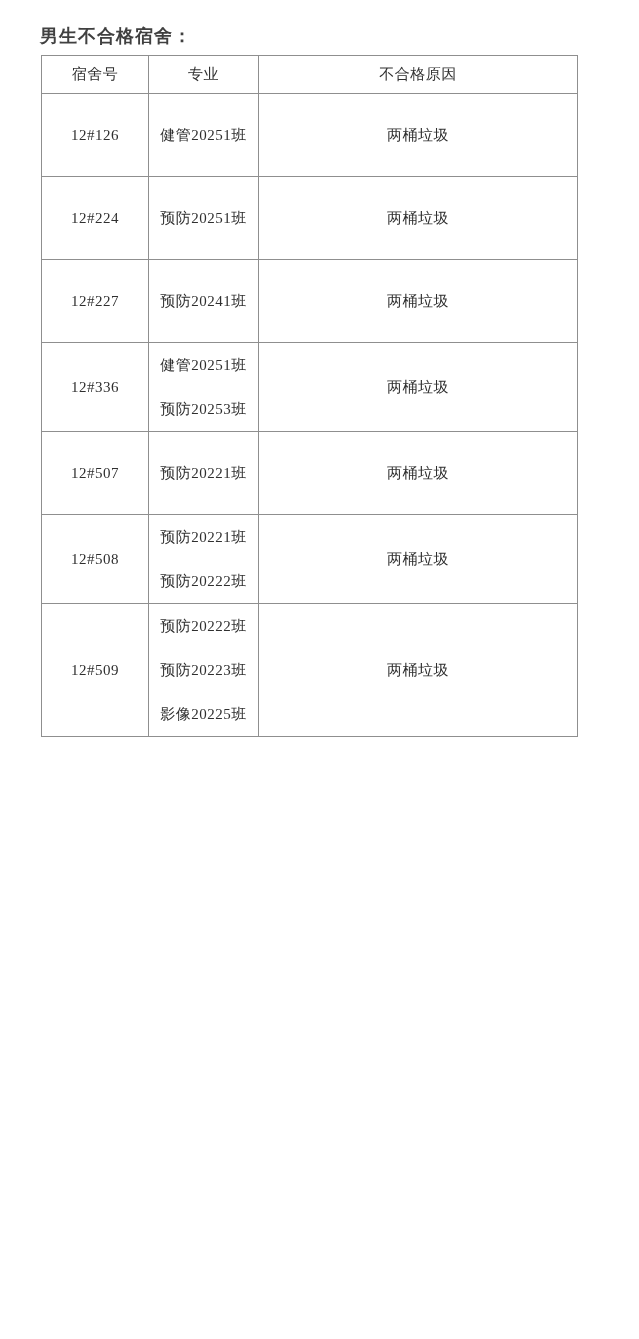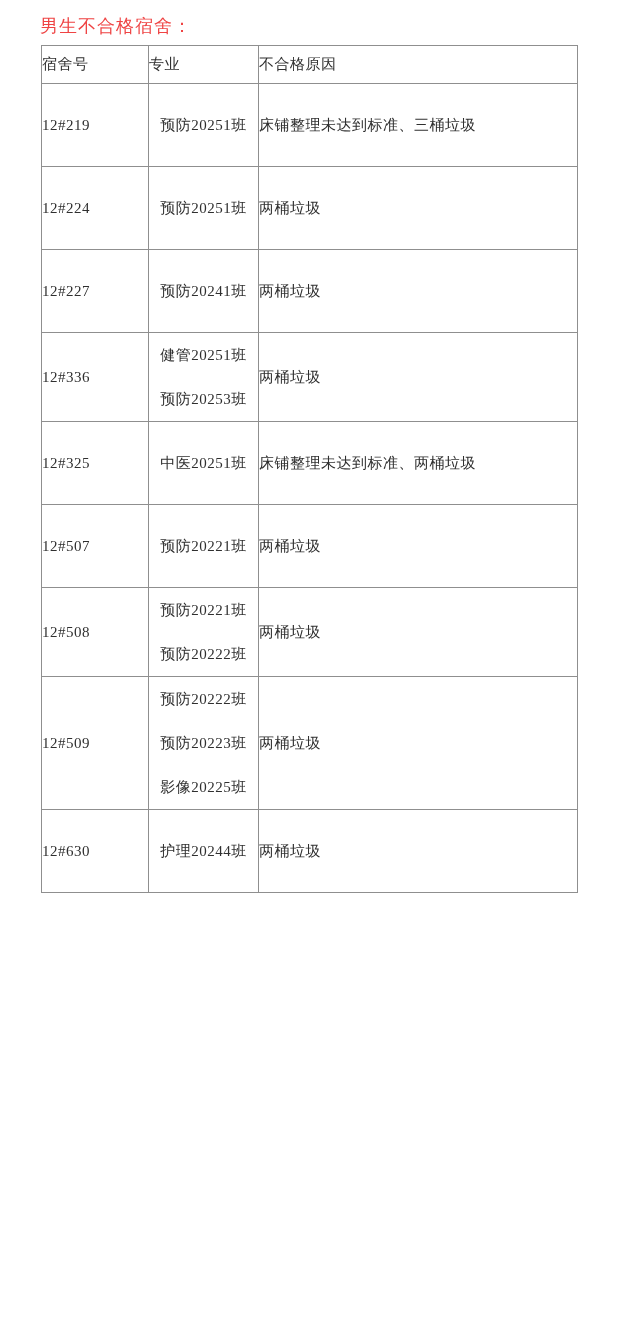--- a/index.html
+++ b/index.html
@@ -8,37 +8,37 @@
     background: #ffffff;
   }
   body {
     width: 639px;
     height: 1339px;
     overflow: hidden;
     font-family: "Liberation Serif", "DejaVu Serif", serif;
     color: #2f2f2f;
   }
   .doc-title {
-    margin: 14px 0 7px 40px;
+    margin: 24px 0 7px 40px;
     font-size: 18px;
-    font-weight: normal;
-    color: #ef4444;
+    font-weight: bold;
+    color: #404040;
     letter-spacing: 1px;
   }
   table.dorm-table {
     border-collapse: collapse;
     margin-left: 41px;
     width: 536px;
     table-layout: fixed;
     border: 1px solid #6e6e6e;
   }
   table.dorm-table th,
   table.dorm-table td {
     border: 1px solid #8f8f8f;
-    text-align: left;
+    text-align: center;
     vertical-align: middle;
     font-size: 15px;
     font-weight: normal;
     padding: 0;
     color: #2f2f2f;
     letter-spacing: 0.5px;
   }
   col.c-dorm   { width: 107px; }
   col.c-major  { width: 110px; }
   col.c-reason { width: 319px; }
@@ -64,25 +64,25 @@
   </colgroup>
   <thead>
     <tr class="header-row">
       <th>宿舍号</th>
       <th>专业</th>
       <th>不合格原因</th>
     </tr>
   </thead>
   <tbody>
       <tr class="data-row">
-        <td>12#219</td>
+        <td>12#126</td>
         <td>
-          <div class="major-line">预防20251班</div>
+          <div class="major-line">健管20251班</div>
         </td>
-        <td>床铺整理未达到标准、三桶垃圾</td>
+        <td>两桶垃圾</td>
       </tr>
       <tr class="data-row">
         <td>12#224</td>
         <td>
           <div class="major-line">预防20251班</div>
         </td>
         <td>两桶垃圾</td>
       </tr>
       <tr class="data-row">
         <td>12#227</td>
@@ -91,27 +91,20 @@
         </td>
         <td>两桶垃圾</td>
       </tr>
       <tr class="data-row">
         <td>12#336</td>
         <td>
           <div class="major-line">健管20251班</div>
           <div class="major-line">预防20253班</div>
         </td>
         <td>两桶垃圾</td>
-      </tr>
-      <tr class="data-row">
-        <td>12#325</td>
-        <td>
-          <div class="major-line">中医20251班</div>
-        </td>
-        <td>床铺整理未达到标准、两桶垃圾</td>
       </tr>
       <tr class="data-row">
         <td>12#507</td>
         <td>
           <div class="major-line">预防20221班</div>
         </td>
         <td>两桶垃圾</td>
       </tr>
       <tr class="data-row">
         <td>12#508</td>
@@ -123,21 +116,14 @@
       </tr>
       <tr class="data-row">
         <td>12#509</td>
         <td>
           <div class="major-line">预防20222班</div>
           <div class="major-line">预防20223班</div>
           <div class="major-line">影像20225班</div>
         </td>
         <td>两桶垃圾</td>
       </tr>
-      <tr class="data-row">
-        <td>12#630</td>
-        <td>
-          <div class="major-line">护理20244班</div>
-        </td>
-        <td>两桶垃圾</td>
-      </tr>
     </tbody>
 </table>
 
 </body></html>

